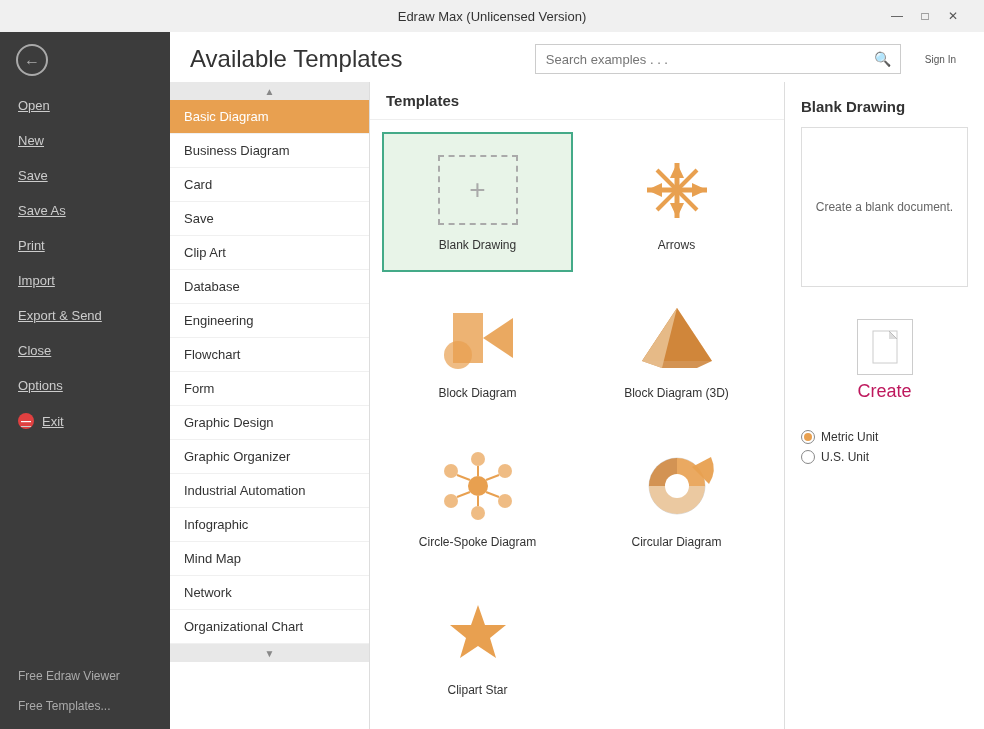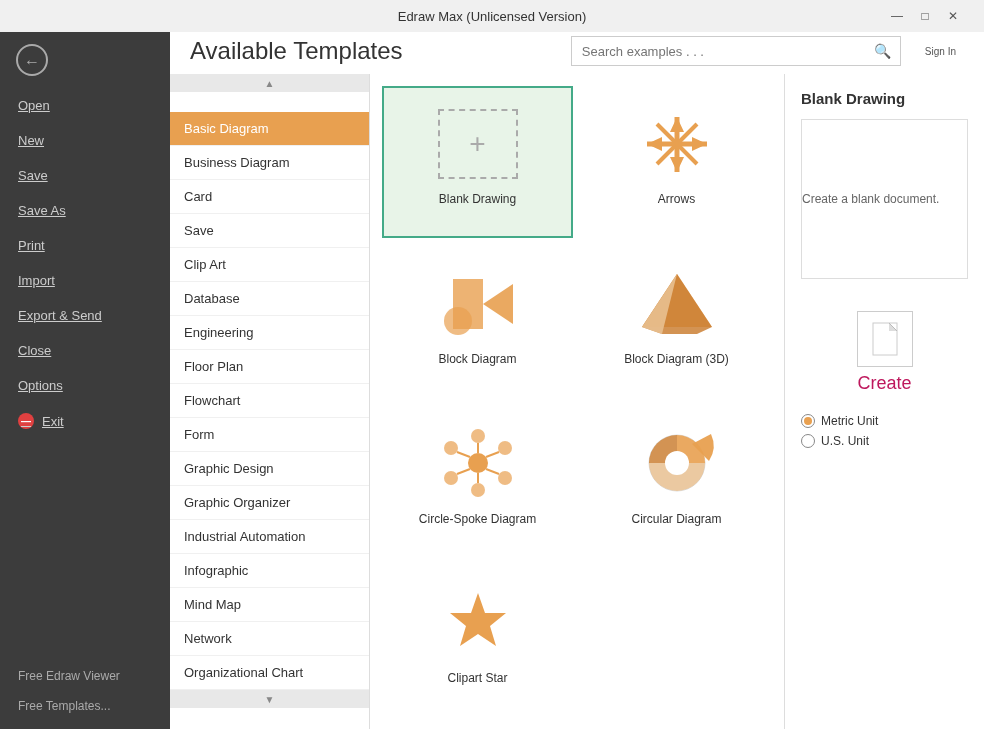--- a/index.html
+++ b/index.html
@@ -118,36 +118,36 @@
     .main-content {
       flex: 1;
       display: flex;
       flex-direction: column;
       background: white;
       overflow: hidden;
     }
 
     
     .main-header {
-      padding: 4px 20px 8px;
+      padding: 12px 20px 8px;
       display: flex;
       align-items: center;
       justify-content: space-between;
       flex-shrink: 0;
     }
     .main-title {
       font-size: 24px;
       font-weight: 300;
       color: #333;
     }
     .search-box {
       display: flex;
       align-items: center;
       border: 1px solid #ccc;
-      width: 330px;
+      width: 366px;
     }
     .search-input {
       border: none;
       outline: none;
       padding: 6px 10px;
       font-size: 13px;
       color: #999;
       flex: 1;
     }
     .search-btn {
@@ -200,21 +200,20 @@
     .category-item {
       padding: 9px 14px;
       cursor: pointer;
       color: #333;
       font-size: 13px;
       border-bottom: 1px solid #f0f0f0;
     }
     .category-item.active {
       background: #e8a050;
       color: white;
-      margin-top: 20px;
     }
 
     
     .templates-panel {
       flex: 1;
       display: flex;
       flex-direction: column;
       overflow: hidden;
     }
     .templates-header {
@@ -287,21 +286,21 @@
     .right-panel-desc {
       font-size: 12px;
       color: #666;
     }
     .right-panel-preview {
       width: 100%;
       height: 160px;
       border: 1px solid #ddd;
       background: white;
       display: flex;
-      align-items: flex-start;
+      align-items: center;
       justify-content: center;
       flex-direction: column;
     }
     .create-btn {
       display: flex;
       flex-direction: column;
       align-items: center;
       gap: 6px;
       margin-top: 20px;
     }
@@ -316,21 +315,21 @@
     }
     .create-label {
       font-size: 18px;
       color: #be185d;
       cursor: pointer;
     }
     .unit-options {
       display: flex;
       flex-direction: column;
       gap: 6px;
-      margin-top: 8px;
+      margin-top: 16px;
     }
     .unit-option {
       display: flex;
       align-items: center;
       gap: 6px;
       font-size: 12px;
       color: #333;
       cursor: pointer;
     }
     .radio-circle {
@@ -416,35 +415,35 @@
       <div class="category-panel">
         <div class="category-scrollbar-up">▲</div>
 
         <div class="category-item active">Basic Diagram</div>
         <div class="category-item">Business Diagram</div>
         <div class="category-item">Card</div>
         <div class="category-item">Save</div>
         <div class="category-item">Clip Art</div>
         <div class="category-item">Database</div>
         <div class="category-item">Engineering</div>
-        <div class="category-item">Floor Plan</div>
         <div class="category-item">Flowchart</div>
         <div class="category-item">Form</div>
         <div class="category-item">Graphic Design</div>
         <div class="category-item">Graphic Organizer</div>
         <div class="category-item">Industrial Automation</div>
         <div class="category-item">Infographic</div>
         <div class="category-item">Mind Map</div>
         <div class="category-item">Network</div>
         <div class="category-item">Organizational Chart</div>
 
         <div class="category-scrollbar-down">▼</div>
       </div>
 
       <div class="templates-panel">
+        <div class="templates-header">Templates</div>
         <div class="templates-grid">
 
           <div class="template-item selected">
             <div class="template-icon">
               <div class="blank-icon">+</div>
             </div>
             <span class="template-label">Blank Drawing</span>
           </div>
 
           <div class="template-item">

